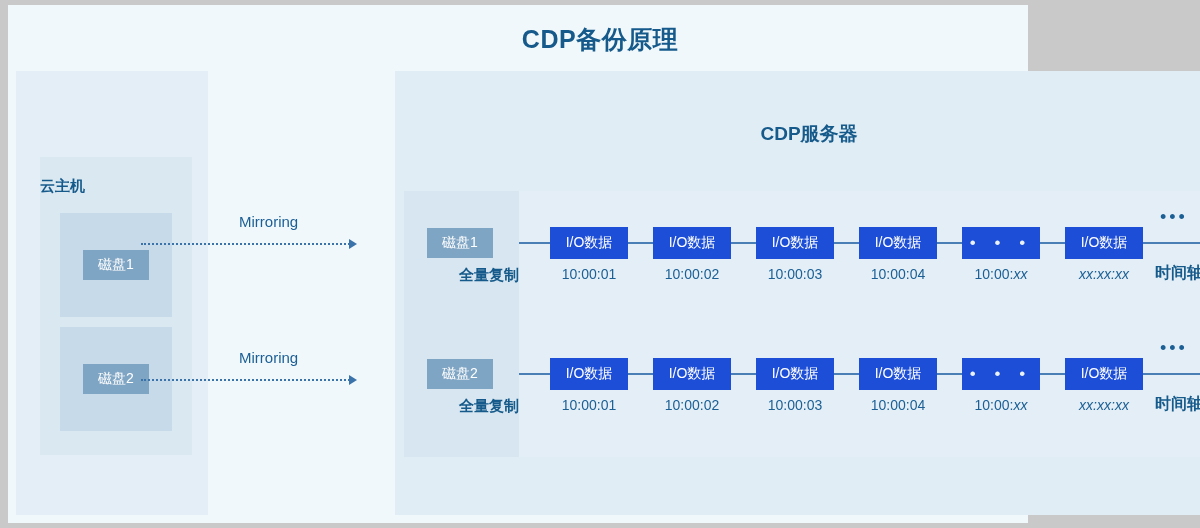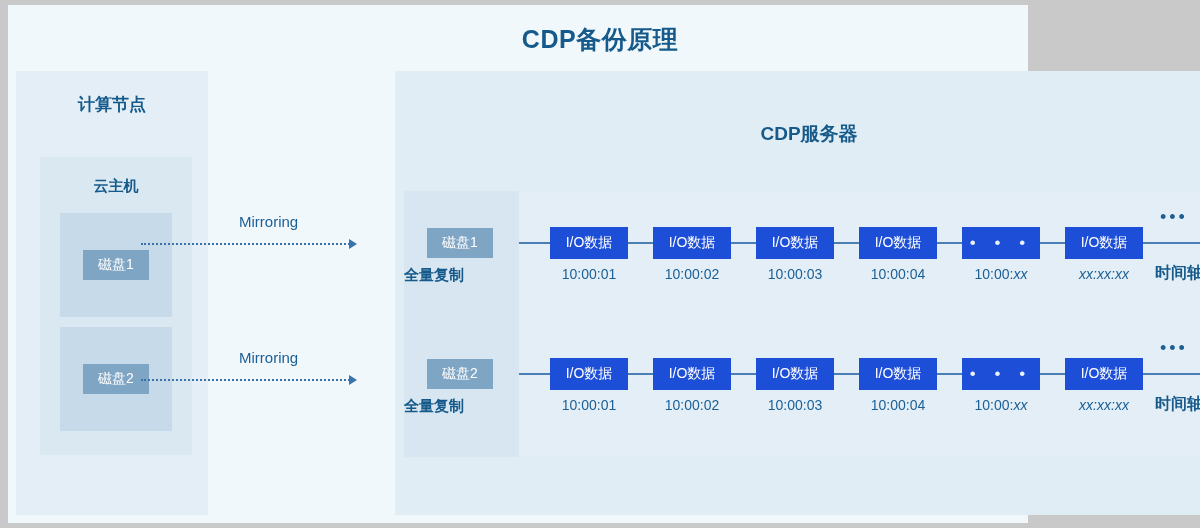--- a/index.html
+++ b/index.html
@@ -32,21 +32,21 @@
     position:absolute;left:0;top:22px;width:192px;
     text-align:center;font-size:17px;font-weight:bold;color:#155a8a;
   }
   .host-box{
     position:absolute;left:24px;top:86px;
     width:152px;height:298px;
     background:#dae8f2;
   }
   .host-title{
     position:absolute;left:0;top:20px;width:152px;
-    text-align:center;font-size:15px;font-weight:bold;color:#155a8a;
+    text-align:left;font-size:15px;font-weight:bold;color:#155a8a;
   }
   .disk-area{
     position:absolute;left:20px;top:56px;
     width:112px;height:104px;
     background:#c6dae9;
   }
   .disk-area.second{top:170px;}
   .disk-chip{
     position:absolute;left:50%;top:50%;
     transform:translate(-50%,-50%);
@@ -97,21 +97,21 @@
   .row.r1{top:20px;}
   .row.r2{top:151px;}
   .srv-disk{
     position:absolute;left:23px;top:17px;
     width:66px;height:30px;
     background:#7fa5c4;color:#fff;font-size:14px;
     display:flex;align-items:center;justify-content:center;
   }
   .srv-full{
     position:absolute;left:0;top:55px;width:115px;
-    text-align:left;font-size:15px;font-weight:bold;color:#155a8a;
+    text-align:right;font-size:15px;font-weight:bold;color:#155a8a;
   }
   .axis{
     position:absolute;left:115px;top:31px;
     width:683px;height:2px;background:#4a7fb5;
   }
   .axis-head{
     position:absolute;left:796px;top:26px;
     width:0;height:0;
     border-left:9px solid #4a7fb5;
     border-top:6px solid transparent;
@@ -144,21 +144,20 @@
   }
 </style>
 </head>
 <body>
 
 <div class="canvas">
 
   <div class="main-title">CDP备份原理</div>
 
   <div class="compute-panel">
-    <div class="compute-title">计算节点</div>
 
     <div class="host-box">
       <div class="host-title">云主机</div>
 
       <div class="disk-area">
         <div class="disk-chip">磁盘1</div>
       </div>
 
       <div class="disk-area second">
         <div class="disk-chip">磁盘2</div>

